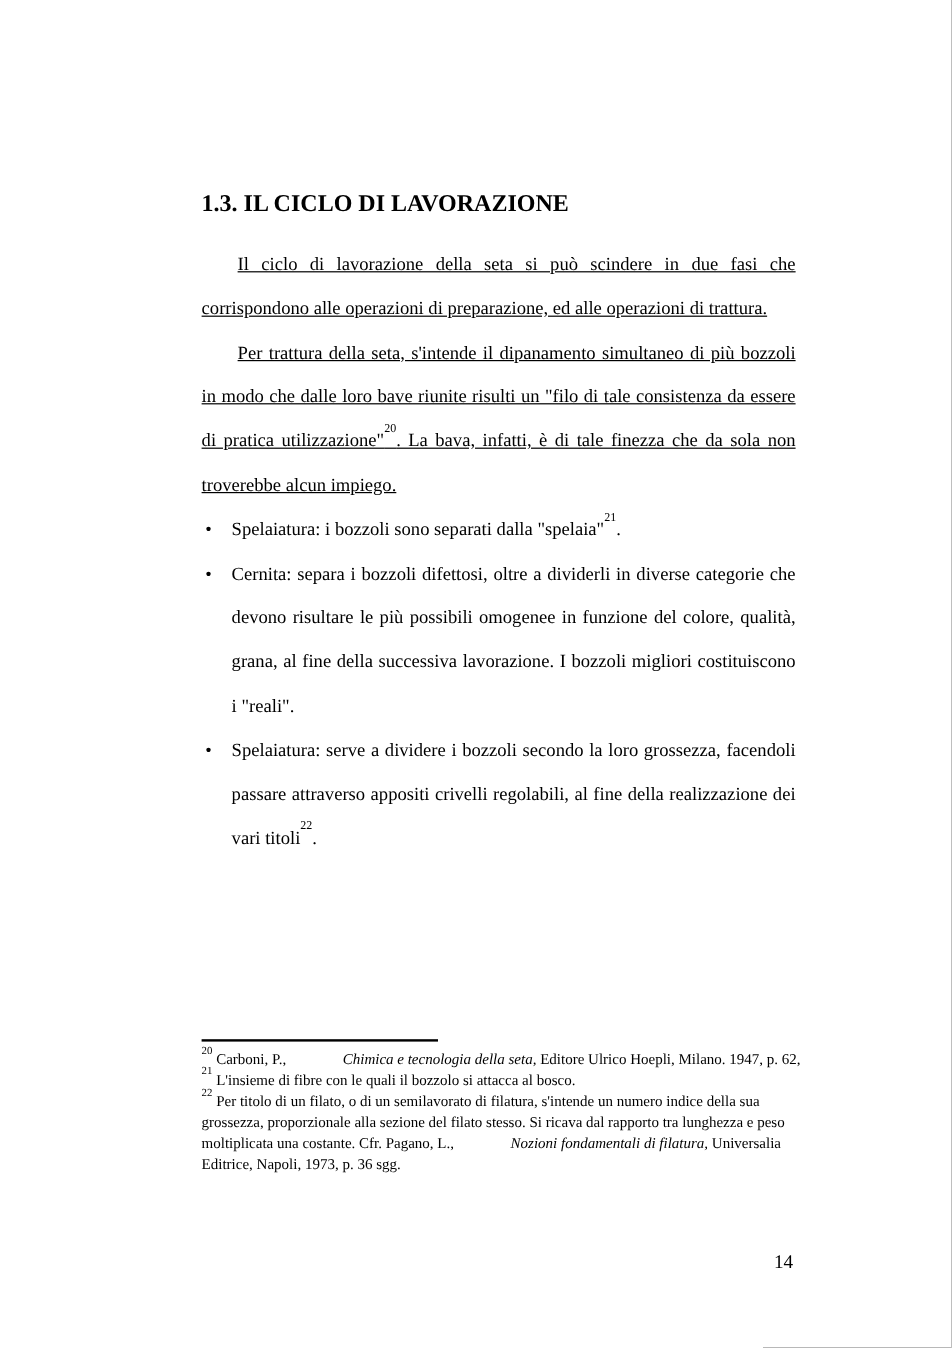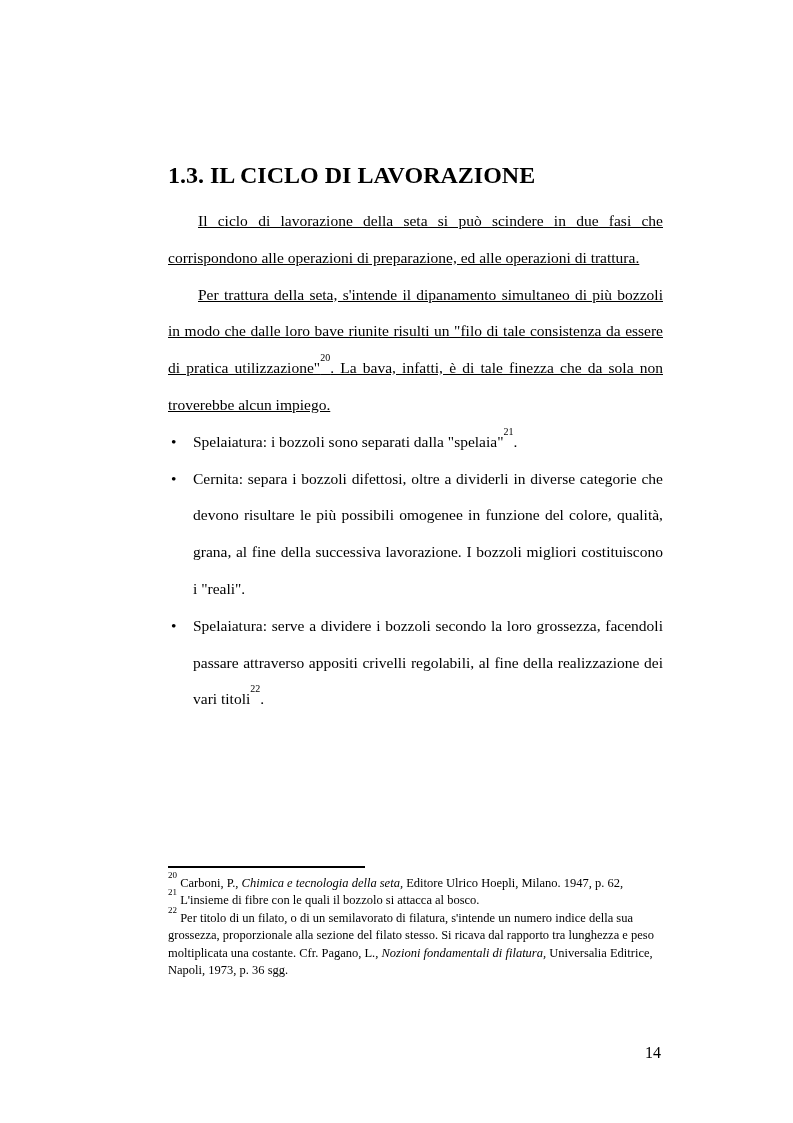--- a/index.html
+++ b/index.html
@@ -14,21 +14,21 @@
     margin: 0 auto;
     background: #ffffff;
     color: #000000;
     font-family: "Liberation Serif", "DejaVu Serif", serif;
     overflow: hidden;
   }
   .section-title {
     position: absolute;
     top: 146px;
     left: 168px;
-    font-size: 24px;
+    font-size: 20px;
     font-weight: bold;
     white-space: nowrap;
   }
   .body-text {
     position: absolute;
     top: 203px;
     left: 168px;
     width: 495px;
     font-size: 15.5px;
     line-height: 36.8px;
@@ -73,21 +73,21 @@
     height: 0;
     border-top: 2px solid #000000;
     margin-bottom: 7px;
   }
   .footnotes p { margin: 0; }
   .fn-single { white-space: nowrap; }
   .footnotes sup.ref {
     font-size: 9px;
     top: -4px;
   }
-  .italic { font-style: italic; }
+  .italic { font-style: italic; margin-left: 44px; }
   .page-number {
     position: absolute;
     top: 1044px;
     left: 645px;
     font-size: 16px;
   }
 </style>
 </head>
 <body>
 

